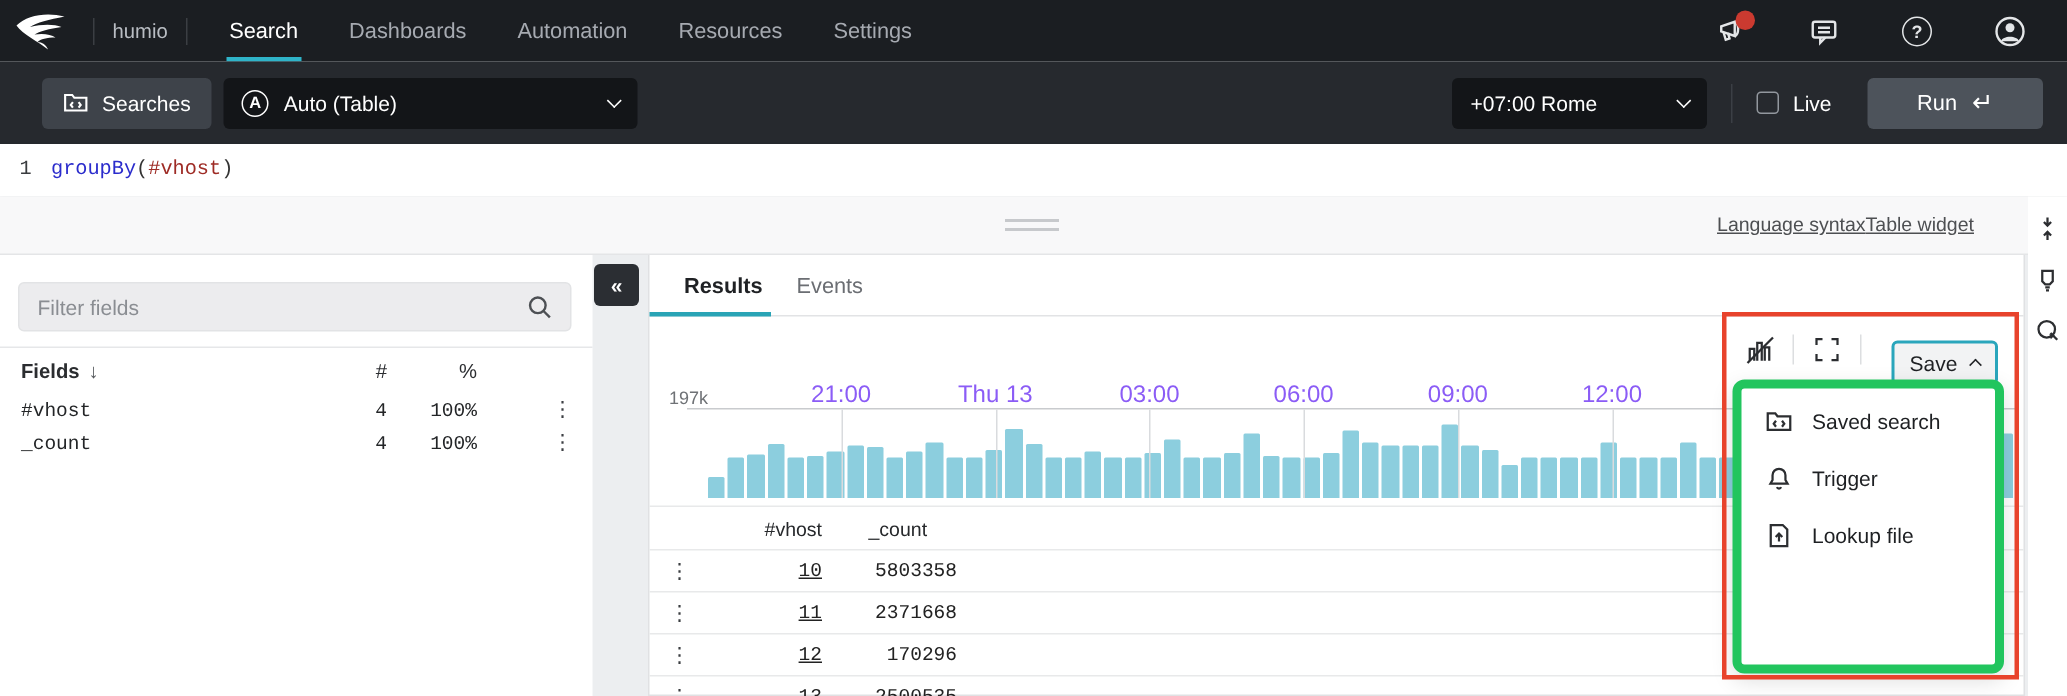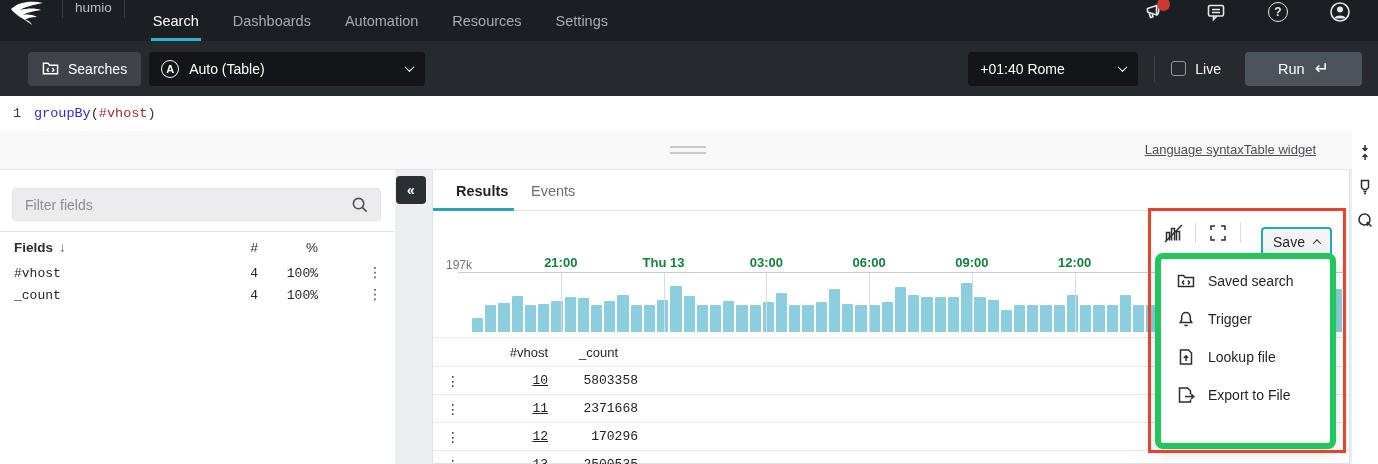--- a/index.html
+++ b/index.html
@@ -2,21 +2,21 @@
 <html><head>
 <meta charset="utf-8">
 <style>
   * { margin:0; padding:0; box-sizing:border-box; }
   html,body { background:#eceef0; }
   body { font-family:"Liberation Sans","DejaVu Sans",sans-serif; }
   #screen { position:relative; width:1378px; height:464px; overflow:hidden; background:#eceef0; }
 
   
   .topnav { position:absolute; left:0; top:0; width:1378px; height:41px; background:#1b1e22;
-            display:flex; align-items:flex-start; padding:0 14px 0 10px; }
+            display:flex; align-items:center; padding:0 14px 0 10px; }
   .topnav .vdiv { width:1px; height:18px; background:#3b3e43; margin:0 12px; }
   .brand { color:#b9bdc3; font-size:13.5px; }
   .navitems { display:flex; align-items:stretch; height:41px; margin-left:14px; gap:30px; }
   .navitem { display:flex; align-items:center; color:#a6aab1; font-size:14.5px; cursor:pointer;
              border-bottom:3px solid transparent; border-top:3px solid transparent; padding:0 2px; }
   .navitem.active { color:#fff; border-bottom-color:#2fb4c9; }
   .topicons { margin-left:auto; display:flex; align-items:center; gap:38px; padding-right:12px; }
   .topicon { position:relative; width:24px; height:24px; display:flex; align-items:center; justify-content:center; cursor:pointer; }
   .topicon svg { stroke:#e4e6e8; fill:none; stroke-width:1.6; }
   .reddot { position:absolute; top:-2px; right:-4px; width:13px; height:13px; border-radius:50%; background:#cb3a30; }
@@ -112,21 +112,21 @@
   .ct-div { width:1px; height:20px; background:#dcdee0; margin:0 10px; }
   .btn-save { margin:17px 17px 0 10px; width:71px; height:30px; background:#f2f3f4; border:2px solid #2aa6bc;
               border-radius:4px; display:flex; align-items:center; justify-content:center; gap:9px;
               font-size:14px; color:#1f2124; cursor:pointer; }
 
   
   .histogram { position:absolute; left:25px; right:5px; top:82px; height:80px; }
   .ylabel { position:absolute; left:-12px; top:6px; font-size:12px; color:#6f7276; background:#fff; padding-right:5px; z-index:1; }
   .plot { position:absolute; left:0; right:0; top:20px; bottom:0; border-top:1px solid #c9cbce; }
   .gridline { position:absolute; top:0; bottom:0; width:1px; background:#d9dbde; }
-  .ticklabel { position:absolute; top:-18px; transform:translateX(-50%); font-size:13px; color:#15803d; white-space:nowrap;font-weight:bold; }
+  .ticklabel { position:absolute; top:-18px; transform:translateX(-50%); font-size:16px; color:#8b5cf6; white-space:nowrap; }
   .bars { position:absolute; left:14px; right:2px; top:1px; bottom:0; display:flex; align-items:flex-end; gap:2px; }
   .bar { flex:1; border-radius:1px 1px 0 0; cursor:pointer; }
 
   
   .rtable { position:absolute; left:0; right:0; top:167px; font-size:13px; }
   .trow { display:flex; align-items:center; height:28px; border-top:1px solid #e8e9ea; }
   .trow.head { height:29px; font-size:13px; color:#26282b; }
   .c-menu { width:40px; text-align:center; }
   .c-vhost { width:75px; text-align:right; }
   .c-count { width:90px; text-align:right; }
@@ -205,21 +205,21 @@
         </svg>
       <span>Searches</span>
     </div>
     <div class="select-dark sel-view">
       <span class="circleA">A</span>
       <span>Auto (Table)</span>
       <span style="margin-left:auto;" class="chev down"></span>
     </div>
     <div class="grow"></div>
     <div class="select-dark sel-tz">
-      <span>+01:40 Rome</span>
+      <span>+07:00 Rome</span>
       <span style="margin-left:auto;" class="chev down"></span>
     </div>
     <div class="tb-div"></div>
     <div class="livebox">
       <span class="checkbox"></span>
       <span>Live</span>
     </div>
     <div class="btn-run">
       <span>Run</span>
       <span class="ret">↵</span>
@@ -447,24 +447,17 @@
         </svg>
       <span>Trigger</span>
     </div>
     <div class="dd-item">
       <svg width="18" height="18" viewBox="0 0 18 18">
           <path d="M3.5 2 h8 l3 3 v11 h-11 Z"></path>
           <path d="M9 13 V8 M6.8 10 L9 7.8 L11.2 10"></path>
         </svg>
       <span>Lookup file</span>
     </div>
-    <div class="dd-item">
-      <svg width="18" height="18" viewBox="0 0 18 18">
-          <path d="M13.5 8 V5 L10.5 2 H2.5 V16 H13.5 V13.5"></path>
-          <path d="M8 10.5 h8.5 M14 8 L16.8 10.5 L14 13"></path>
-        </svg>
-      <span>Export to File</span>
-    </div>
   </div>
 
   <div class="annotation"></div>
 
 </div>
 
 </body></html>

